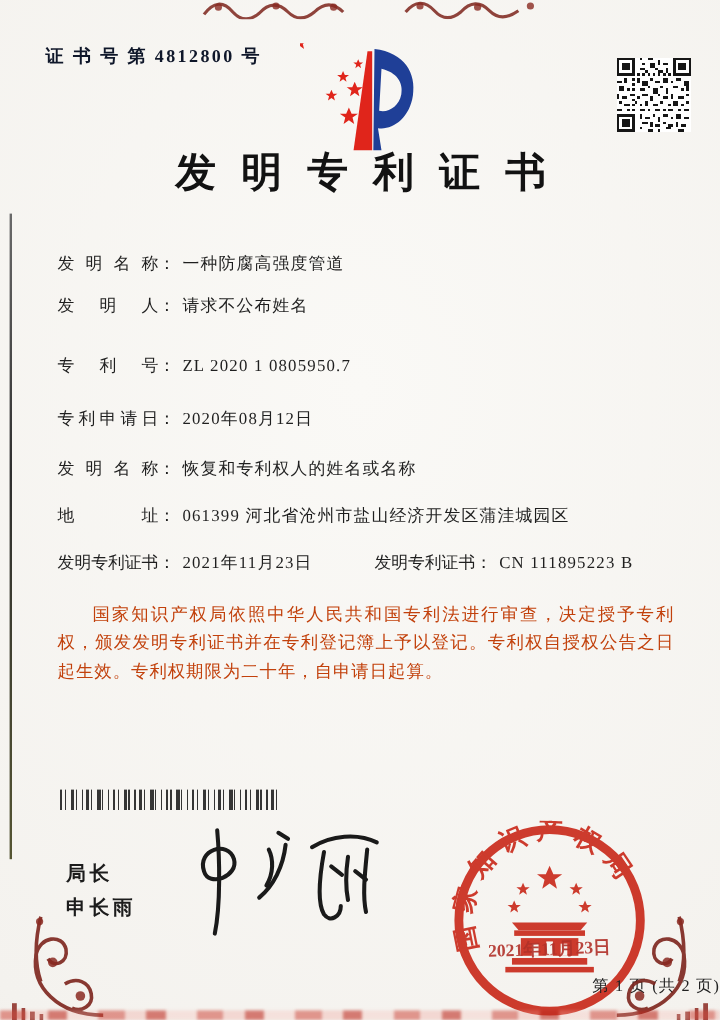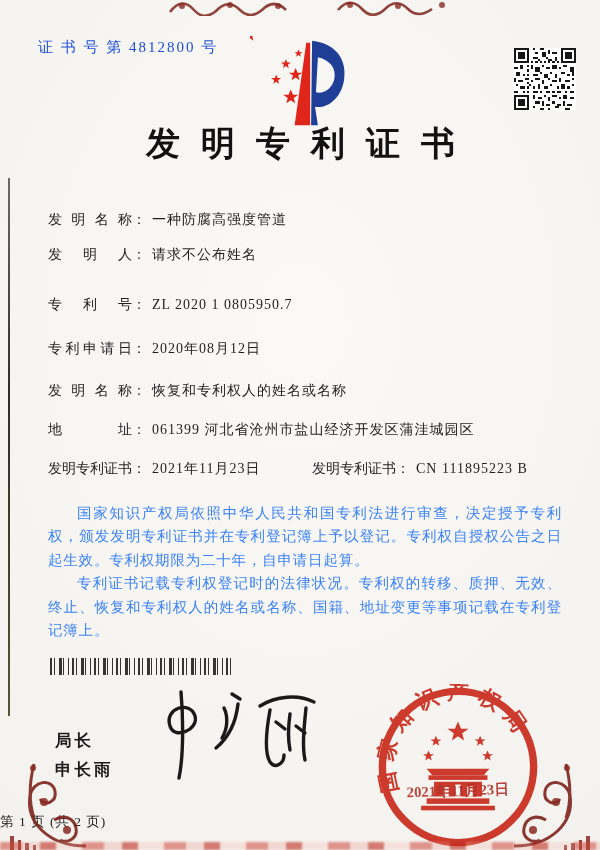--- a/index.html
+++ b/index.html
@@ -5,45 +5,45 @@
   html,body{margin:0;padding:0;}
   body{
     width:600px;height:850px;position:relative;overflow:hidden;
     font-family:"Liberation Serif","DejaVu Serif",serif;
     color:#1f1f1f;
     background:
       radial-gradient(130% 120% at 50% 38%, #faf9f6 0%, #f4f2ee 62%, #eae7e1 100%);
   }
   .abs{position:absolute;}
   
-  .cert-no{left:38px;top:38px;font-size:15px;letter-spacing:2px;color:#1d4ed8;}
+  .cert-no{left:38px;top:38px;font-size:15px;letter-spacing:2px;color:#0f172a;font-weight:bold;}
   .title{left:0;right:0;top:121px;text-align:center;font-size:34px;font-weight:700;
          letter-spacing:21px;transform:translateX(11px);color:#121212;}
   
   .field{left:48px;font-size:14px;white-space:nowrap;}
   .flabel{display:inline-block;width:84px;text-align:justify;text-align-last:justify;
           vertical-align:bottom;}
   .fcolon{display:inline-block;margin-right:6px;}
   .fvalue{letter-spacing:1px;}
   
   .body-text{left:48px;right:38px;top:502px;font-size:14.5px;line-height:1.62;
-             letter-spacing:.8px;color:#3b82f6;text-align:justify;}
+             letter-spacing:.8px;color:#c2410c;text-align:justify;}
   .body-text p{margin:0;text-indent:2em;}
   
   .barcode{left:50px;top:658px;width:183px;height:17px;
     background:
       repeating-linear-gradient(90deg,#1b1b1b 0 2px,transparent 2px 4px,#1b1b1b 4px 5px,
         transparent 5px 9px,#1b1b1b 9px 12px,transparent 12px 13px,#1b1b1b 13px 14px,
         transparent 14px 18px,#1b1b1b 18px 19px,transparent 19px 22px);
     opacity:.88;}
   
   .sig-block{left:55px;top:714px;font-family:"Liberation Sans","DejaVu Sans",sans-serif;
-             font-size:16.5px;font-weight:700;line-height:29px;color:#1c1c1c;letter-spacing:3px;margin-top:12px;}
-  
-  .footer{left:0;right:0;top:813px;text-align:left;font-size:13.5px;letter-spacing:1px;color:#222;}
+             font-size:16.5px;font-weight:700;line-height:29px;color:#1c1c1c;letter-spacing:3px;}
+  
+  .footer{left:0;right:0;top:813px;text-align:right;font-size:13.5px;letter-spacing:1px;color:#222;}
   
   .edge-left{left:8px;top:178px;width:2px;height:538px;
     background:linear-gradient(#6a6a6a,#2e2e2e 40%,#553)}
   
   .bottom-strip{left:0;right:0;bottom:0;height:8px;filter:blur(1.2px);
     background:repeating-linear-gradient(90deg,
       rgba(205,70,58,.55) 0 22px, rgba(236,150,140,.30) 22px 40px,
       rgba(190,42,30,.60) 40px 56px, rgba(244,180,170,.28) 56px 82px);}
   svg text{font-family:"Liberation Serif","DejaVu Serif",serif;}
 </style>
@@ -129,21 +129,20 @@
 </div>
 <div class="abs field" style="top:460px">
   <span class="flabel">发明专利证书</span><span class="fcolon">：</span><span class="fvalue">2021年11月23日</span>
 </div>
 <div class="abs field" style="top:460px;left:312px">
   <span class="flabel">发明专利证书</span><span class="fcolon">：</span><span class="fvalue">CN 111895223 B</span>
 </div>
 
 <div class="abs body-text">
   <p>国家知识产权局依照中华人民共和国专利法进行审查，决定授予专利权，颁发发明专利证书并在专利登记簿上予以登记。专利权自授权公告之日起生效。专利权期限为二十年，自申请日起算。</p>
-  <p>专利证书记载专利权登记时的法律状况。专利权的转移、质押、无效、终止、恢复和专利权人的姓名或名称、国籍、地址变更等事项记载在专利登记簿上。</p>
 </div>
 
 <div class="abs barcode"></div>
 
 <div class="abs sig-block">
   <div>局长</div>
   <div>申长雨</div>
 </div>
 
 <svg class="abs" style="left:148px;top:682px;width:200px;height:105px" viewBox="0 0 200 105">

